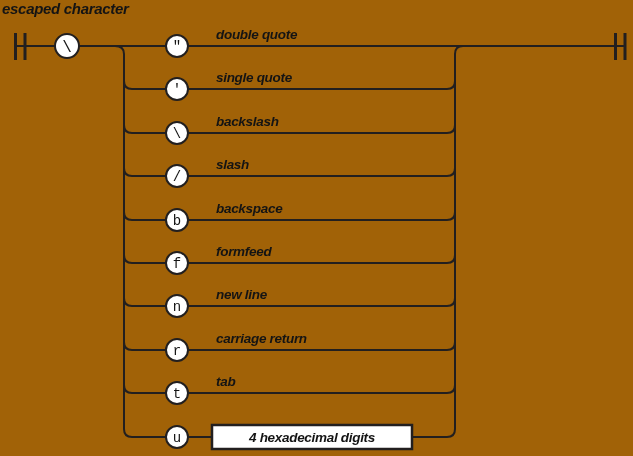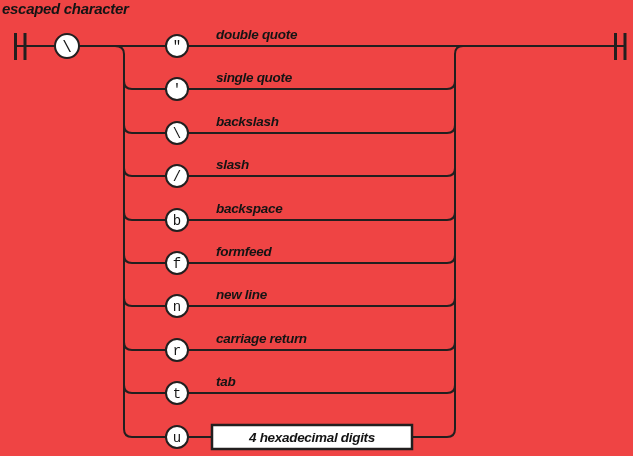--- a/index.html
+++ b/index.html
@@ -4,21 +4,21 @@
 <style>
   html, body {
     margin: 0;
     padding: 0;
     background: #ffffff;
   }
   .stage {
     position: relative;
     width: 633px;
     height: 456px;
-    background: #ef4444;
+    background: #a16207;
     overflow: hidden;
   }
   svg { display: block; }
   .rail {
     fill: none;
     stroke: #221f1f;
     stroke-width: 2;
     stroke-linecap: butt;
   }
   .bars {

